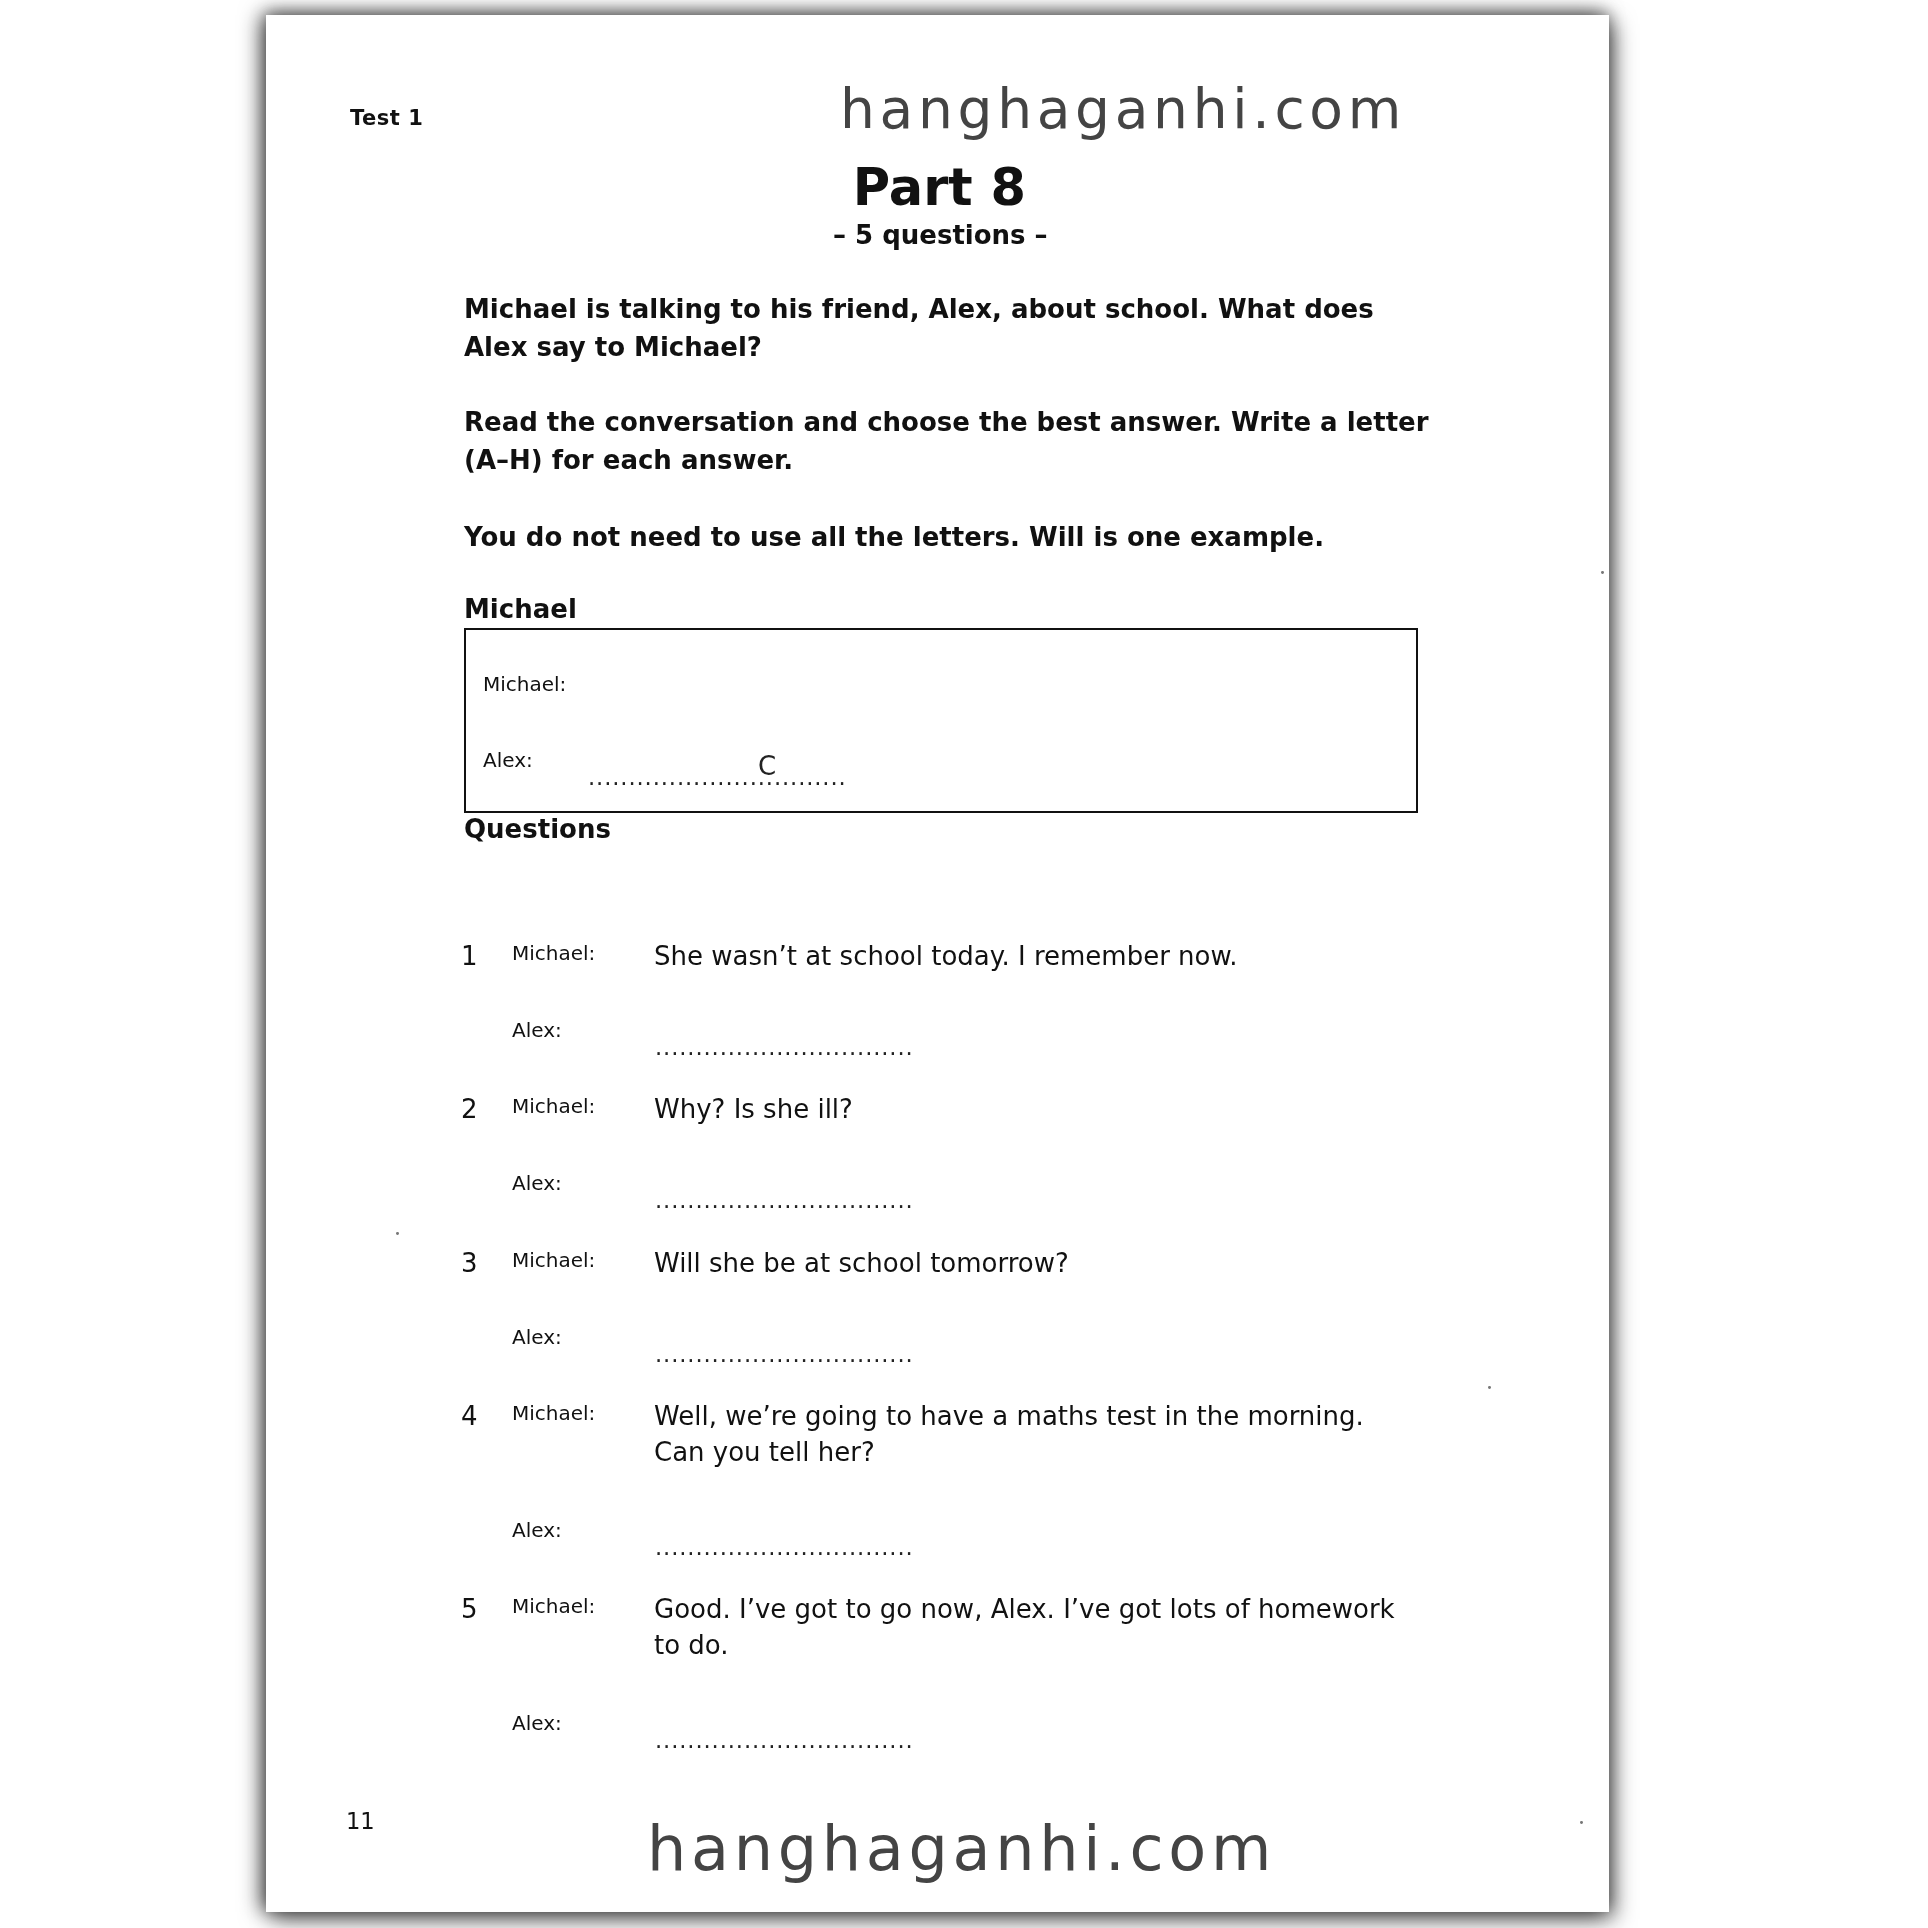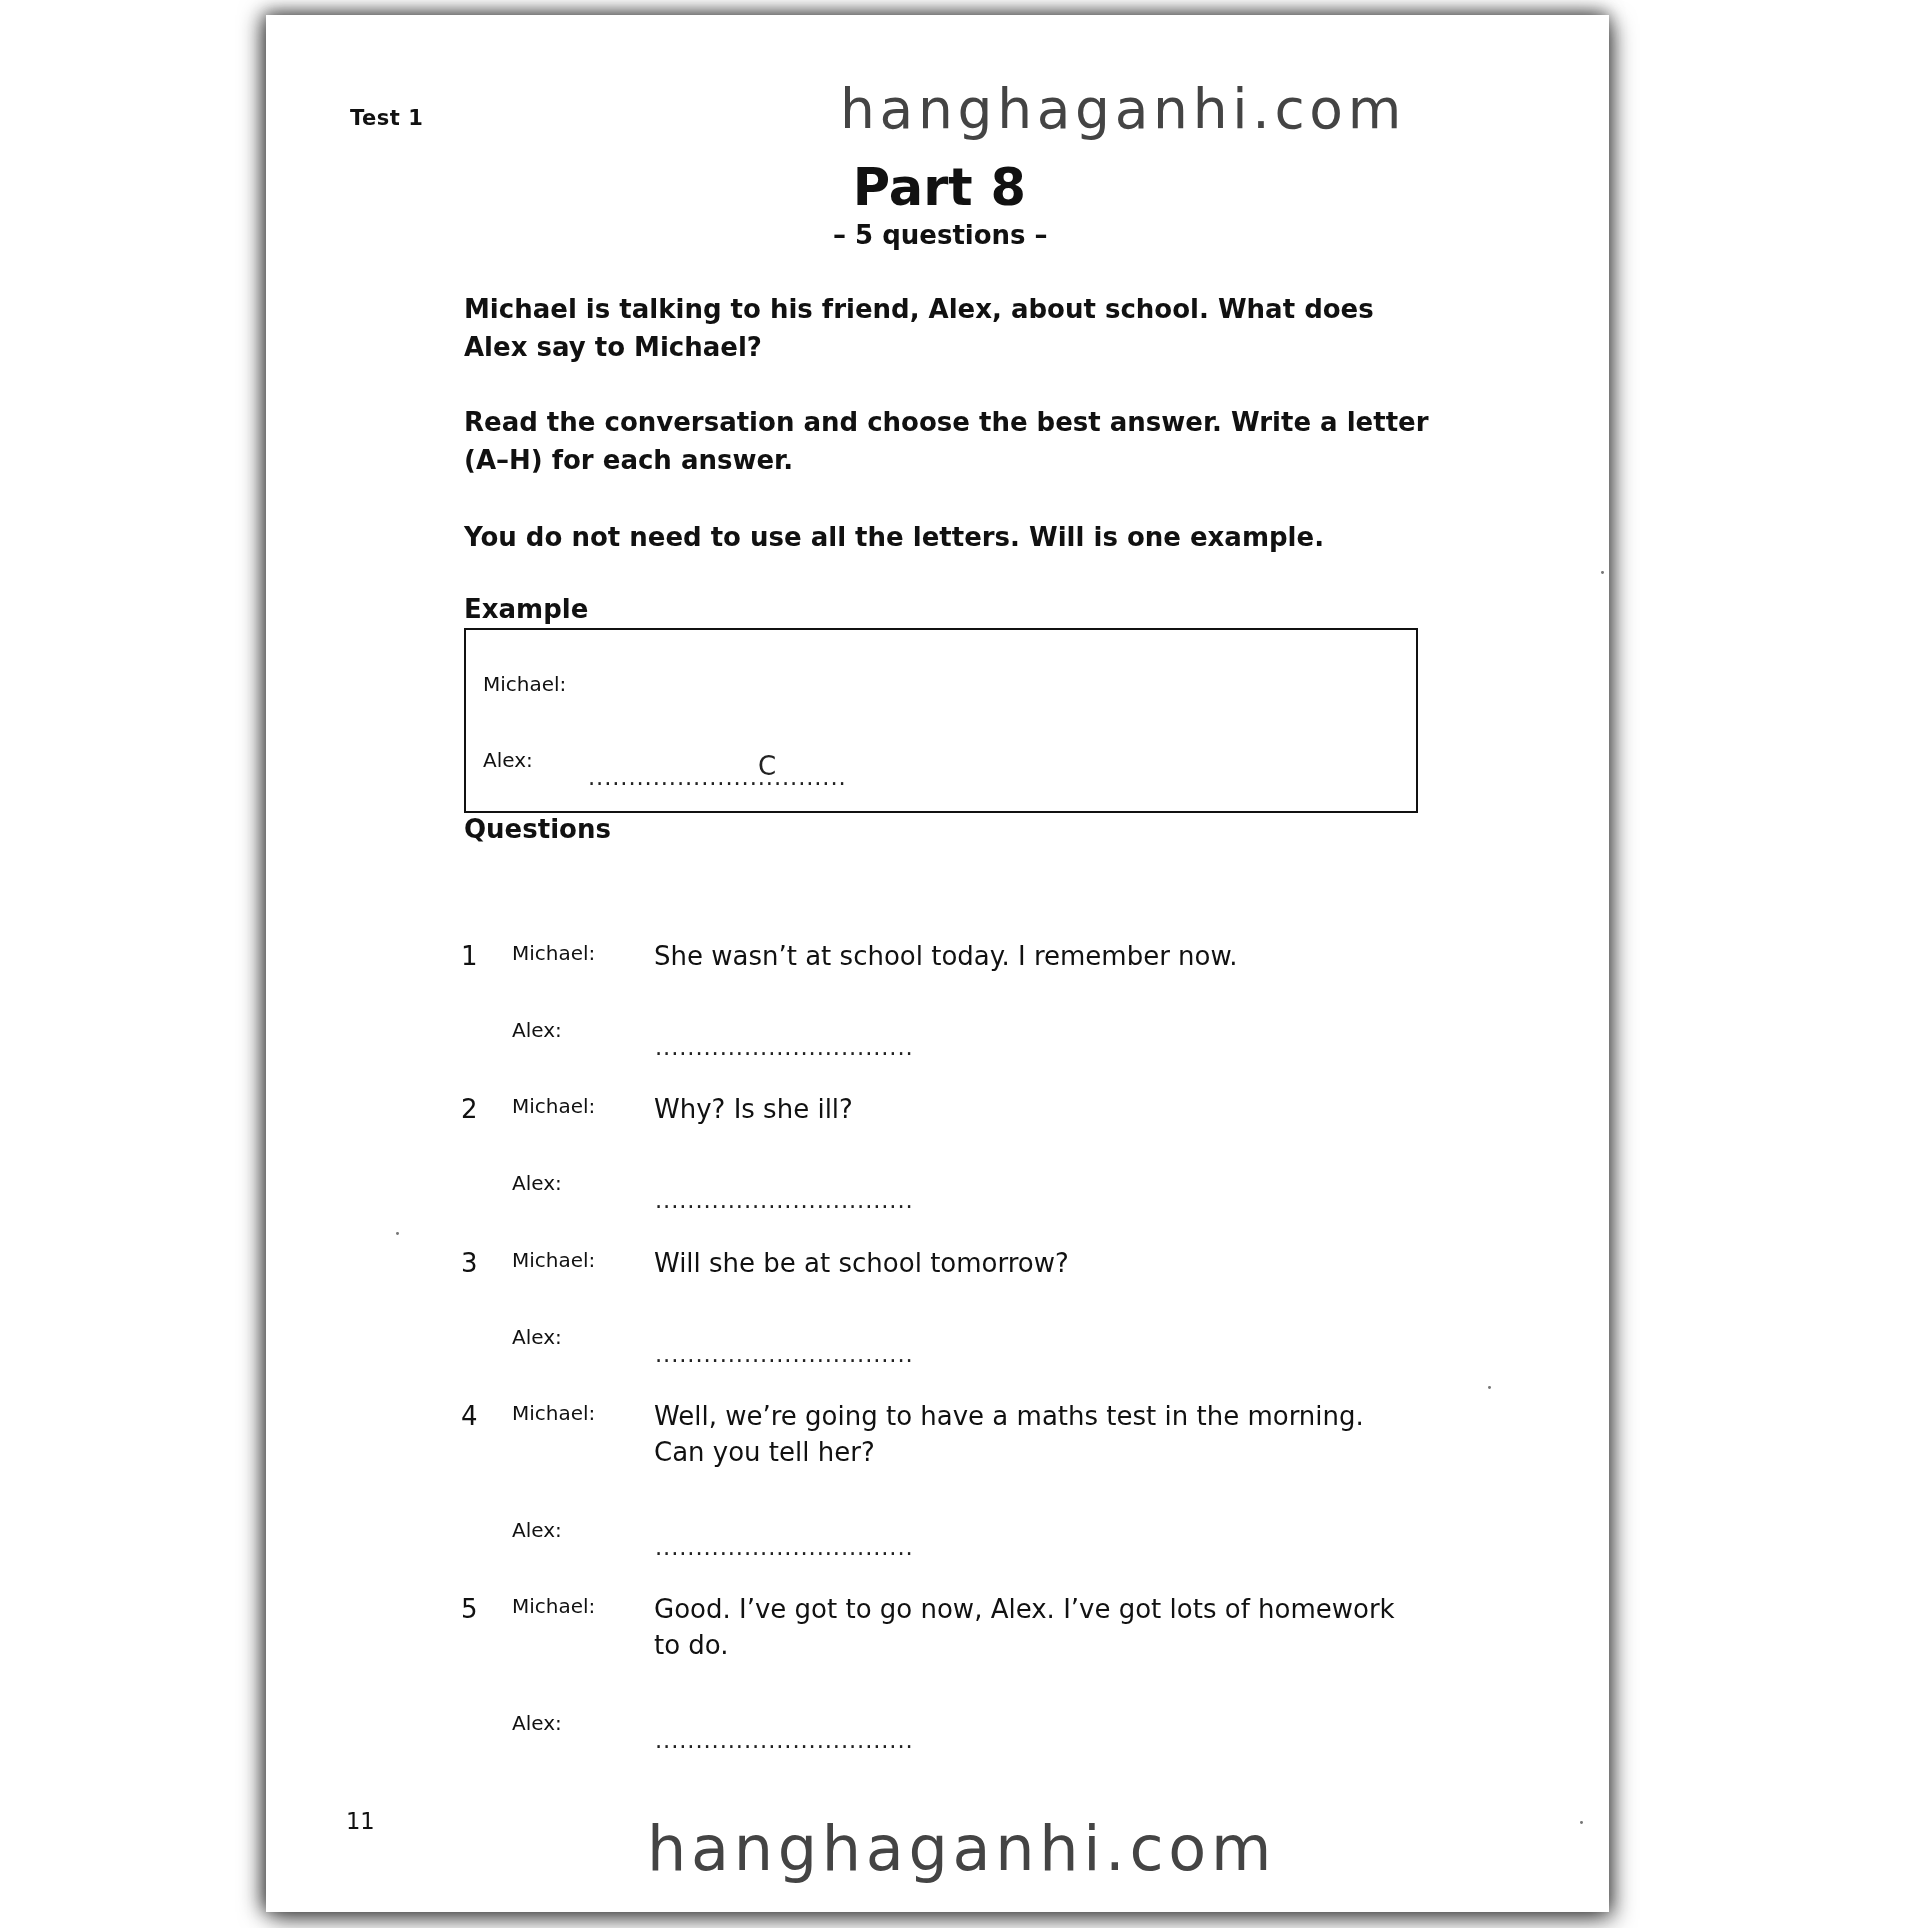--- a/index.html
+++ b/index.html
@@ -126,21 +126,21 @@
     <span>Part 8</span>
   </div>
   <div class="abs part-sub">
     <span>– 5 questions –</span>
   </div>
 
   <div class="abs instr instr-2">Read the conversation and choose the best answer. Write a letter (A–H) for each answer.</div>
   <div class="abs instr instr-1">Michael is talking to his friend, Alex, about school. What does Alex say to Michael?</div>
   <div class="abs instr instr-3">You do not need to use all the letters. Will is one example.</div>
 
-  <div class="abs section-head example-head">Example</div>
+  <div class="abs section-head example-head">Michael</div>
 
   <div class="abs example-box">
     <div class="abs speaker" style="left:17px; top:42px;">Michael:</div>
     <div class="abs speaker" style="left:17px; top:118px;">Alex:</div>
     <div class="abs dots" style="left:122px; top:134px;">................................</div>
     <div class="abs answer-letter" style="left:292px; top:121px;">C</div>
   </div>
 
   <div class="abs section-head questions-head">Questions</div>
 

